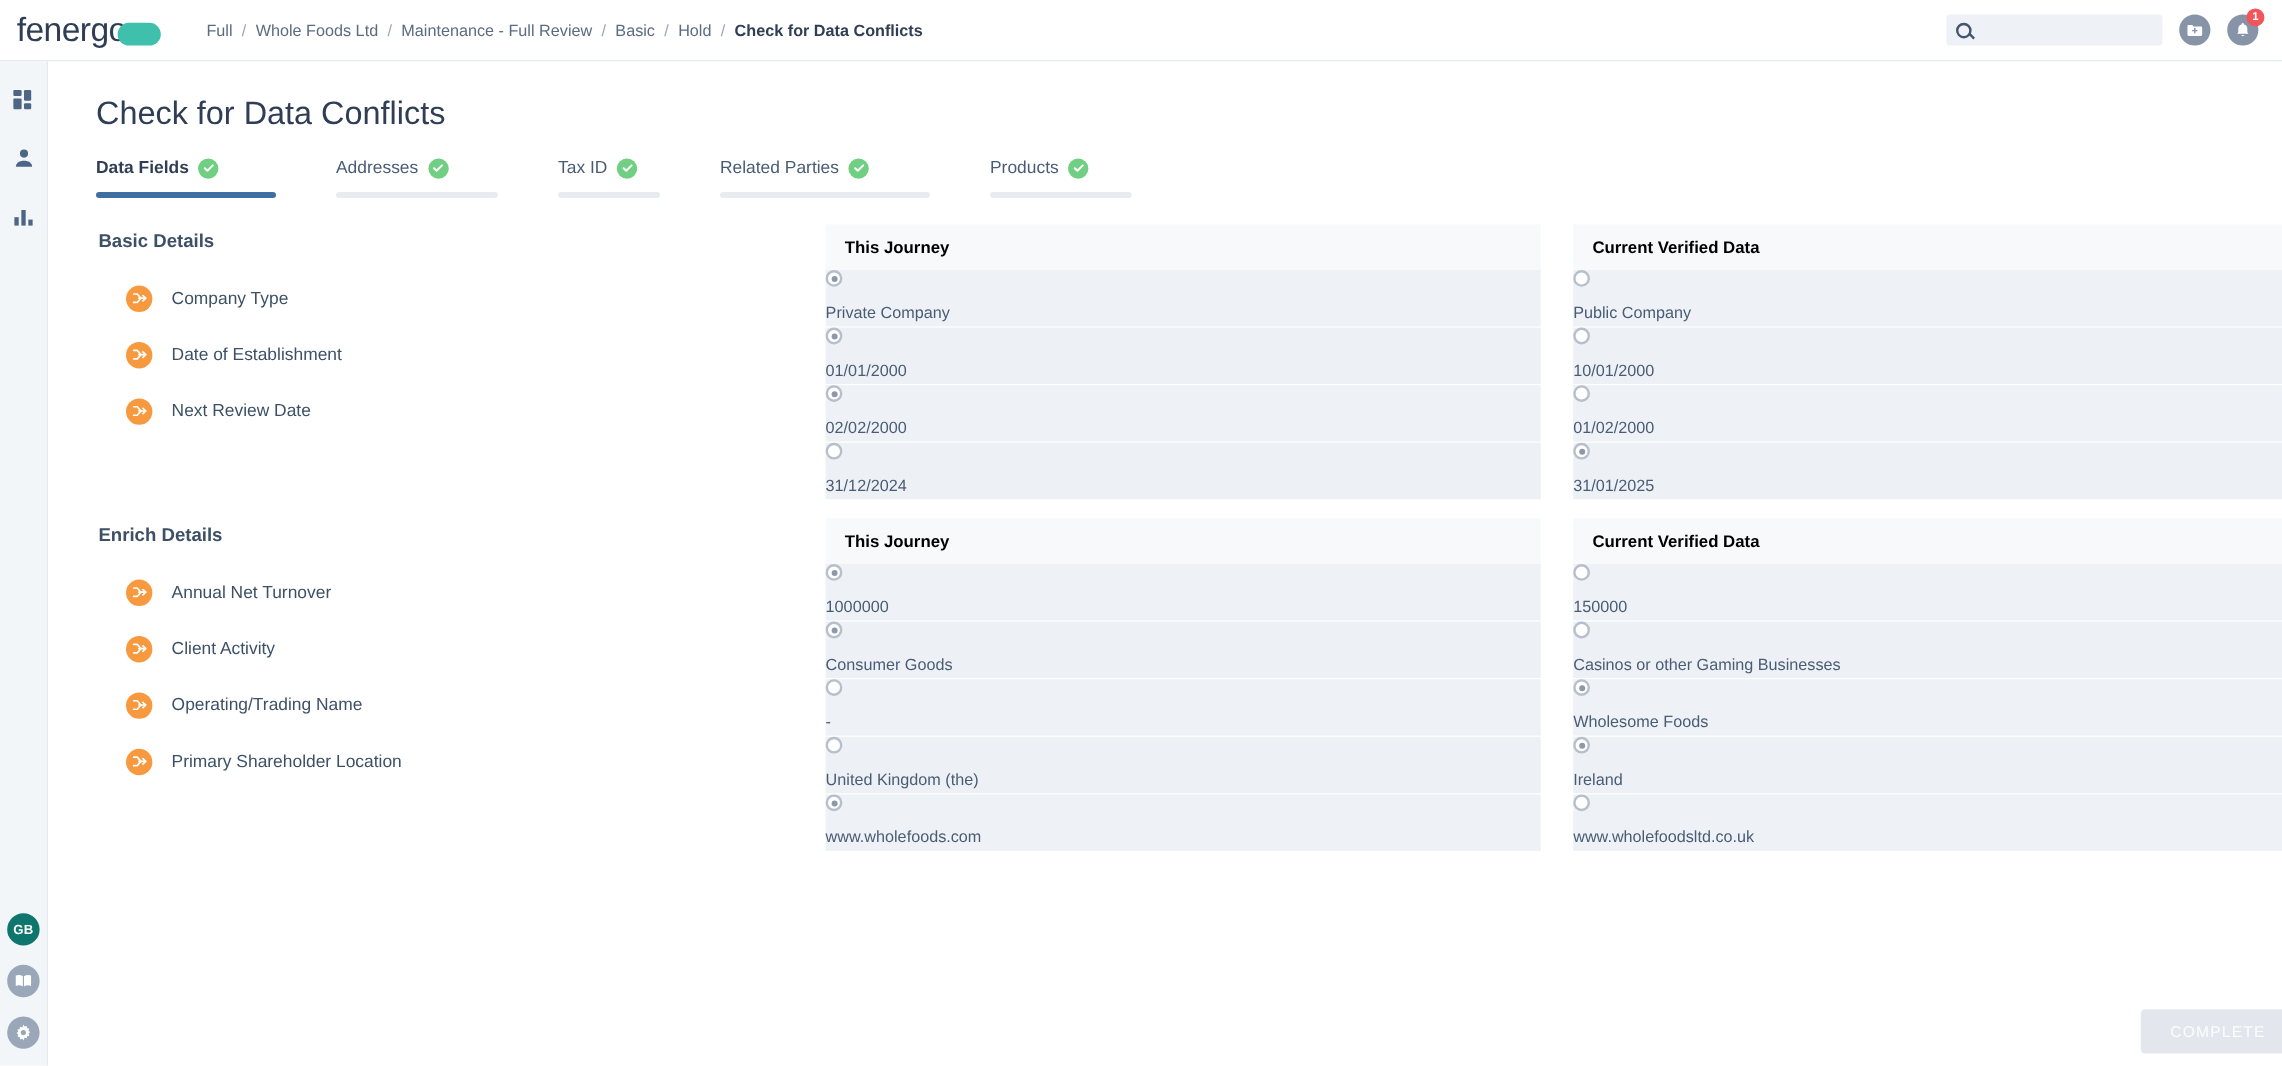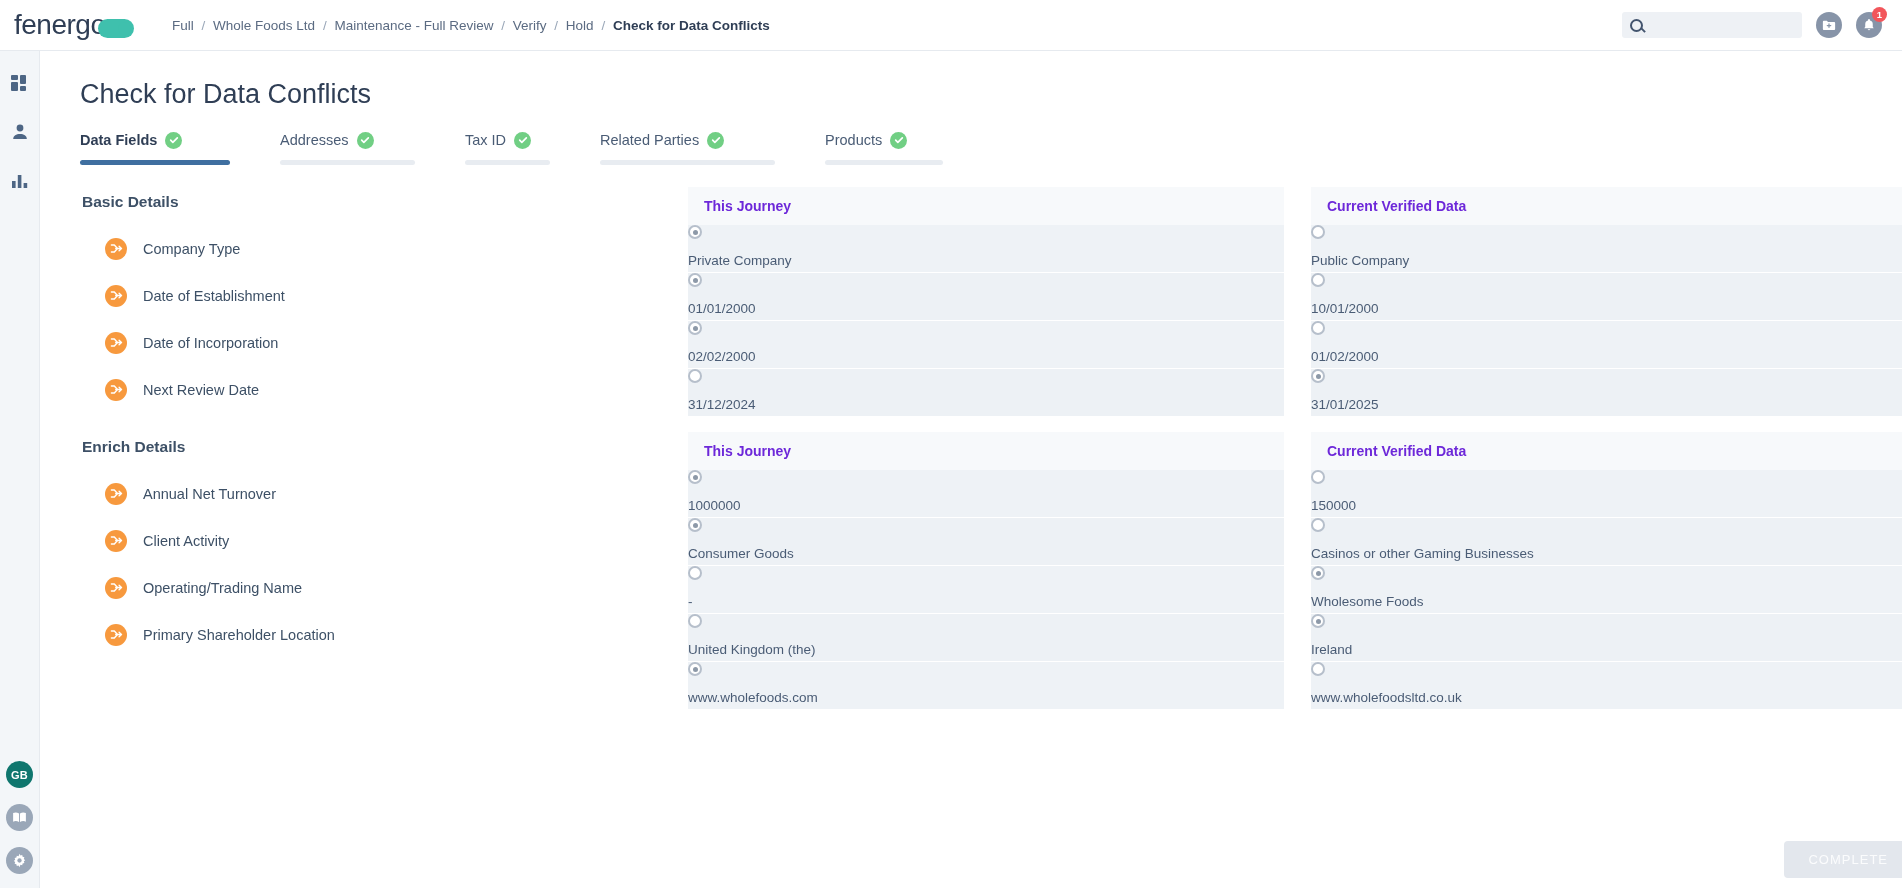--- a/index.html
+++ b/index.html
@@ -132,21 +132,21 @@
   .section { display: flex; }
   .left-col { width: 608px; flex: 0 0 608px; }
   .val-col  { width: 596px; flex: 0 0 596px; margin-right: 27px; }
   .val-col:last-child { margin-right: 0; }
 
   .section-title {
     font-size: 15.5px; font-weight: bold; color: #3d5066;
     padding: 6px 0 0 2px; height: 38px;
   }
   .col-head {
-    font-size: 14px; font-weight: bold; color: #6d28d9;
+    font-size: 14px; font-weight: bold; color: #000000;
     background: #f7f9fb; height: 38px;
     display: flex; align-items: center; padding-left: 16px;
   }
 
   .field-row {
     height: 47px; display: flex; align-items: center; gap: 16px;
     padding-left: 25px;
   }
   .conflict-icon {
     width: 22px; height: 22px; border-radius: 50%; background: #f7993e;
@@ -195,21 +195,21 @@
     <span class="logo-dot"></span>
   </div>
 
   <div class="breadcrumb">
     <span class="crumb">Full</span>
     <span class="sep">/</span>
     <span class="crumb">Whole Foods Ltd</span>
     <span class="sep">/</span>
     <span class="crumb">Maintenance - Full Review</span>
     <span class="sep">/</span>
-    <span class="crumb">Verify</span>
+    <span class="crumb">Basic</span>
     <span class="sep">/</span>
     <span class="crumb">Hold</span>
     <span class="sep">/</span>
     <span class="current">Check for Data Conflicts</span>
   </div>
 
   <div class="header-right">
     <div class="searchbox">
       <span class="search-glyph"></span>
     </div>
@@ -357,29 +357,20 @@
             </span>
             <span class="field-label">Date of Establishment</span>
           </div>
           <div class="field-row">
             <span class="conflict-icon">
               <svg width="13" height="13" viewBox="0 0 14 14">
                 <path d="M1.5 3.2h3.2L8 7l-3.3 3.8H1.5" stroke="#fff" stroke-width="1.5" fill="none" stroke-linecap="round" stroke-linejoin="round"></path>
                 <path d="M6.2 7h6.2M9.8 4.6L12.4 7l-2.6 2.4" stroke="#fff" stroke-width="1.5" fill="none" stroke-linecap="round" stroke-linejoin="round"></path>
               </svg>
             </span>
-            <span class="field-label">Date of Incorporation</span>
-          </div>
-          <div class="field-row">
-            <span class="conflict-icon">
-              <svg width="13" height="13" viewBox="0 0 14 14">
-                <path d="M1.5 3.2h3.2L8 7l-3.3 3.8H1.5" stroke="#fff" stroke-width="1.5" fill="none" stroke-linecap="round" stroke-linejoin="round"></path>
-                <path d="M6.2 7h6.2M9.8 4.6L12.4 7l-2.6 2.4" stroke="#fff" stroke-width="1.5" fill="none" stroke-linecap="round" stroke-linejoin="round"></path>
-              </svg>
-            </span>
             <span class="field-label">Next Review Date</span>
           </div>
         </div>
         <div class="val-col">
           <div class="col-head">This Journey</div>
           <div class="opt-row">
             <span class="radio sel"></span>
             <span class="opt-text">Private Company</span>
           </div>
           <div class="opt-row alt">

